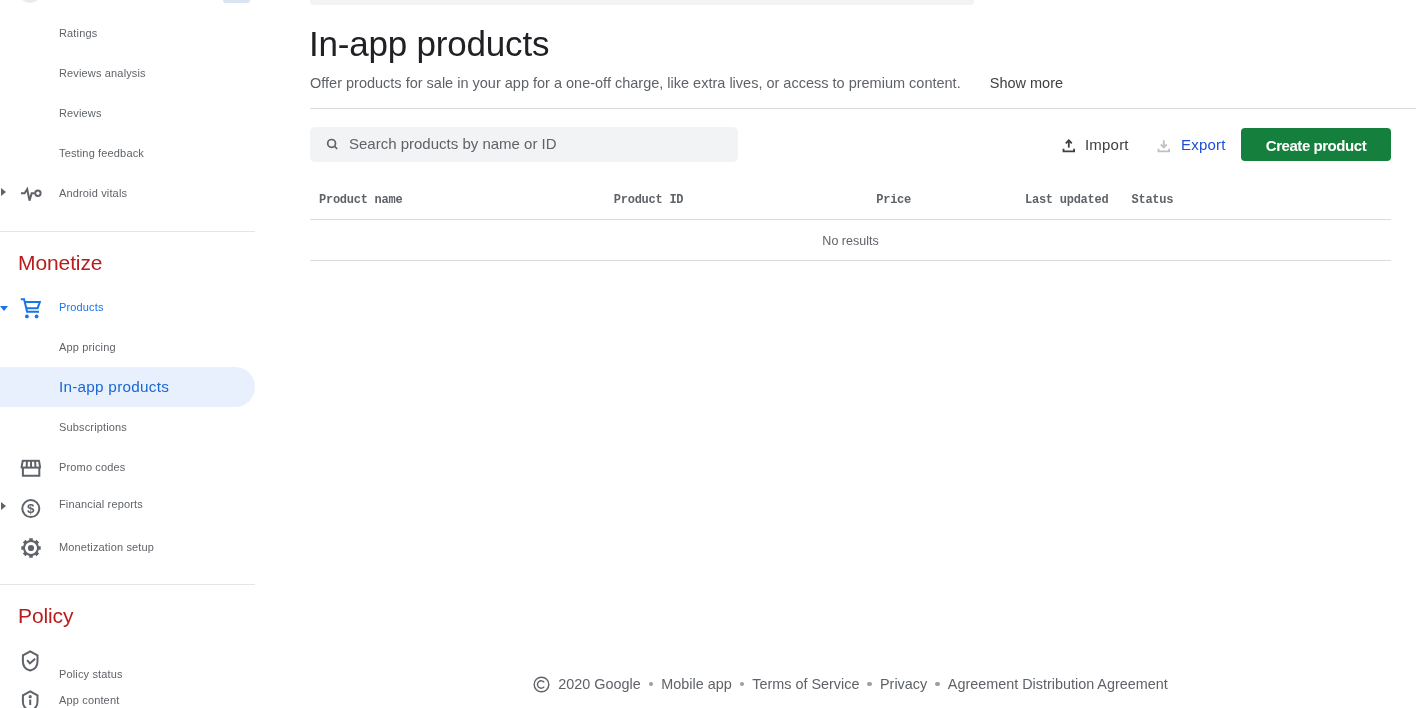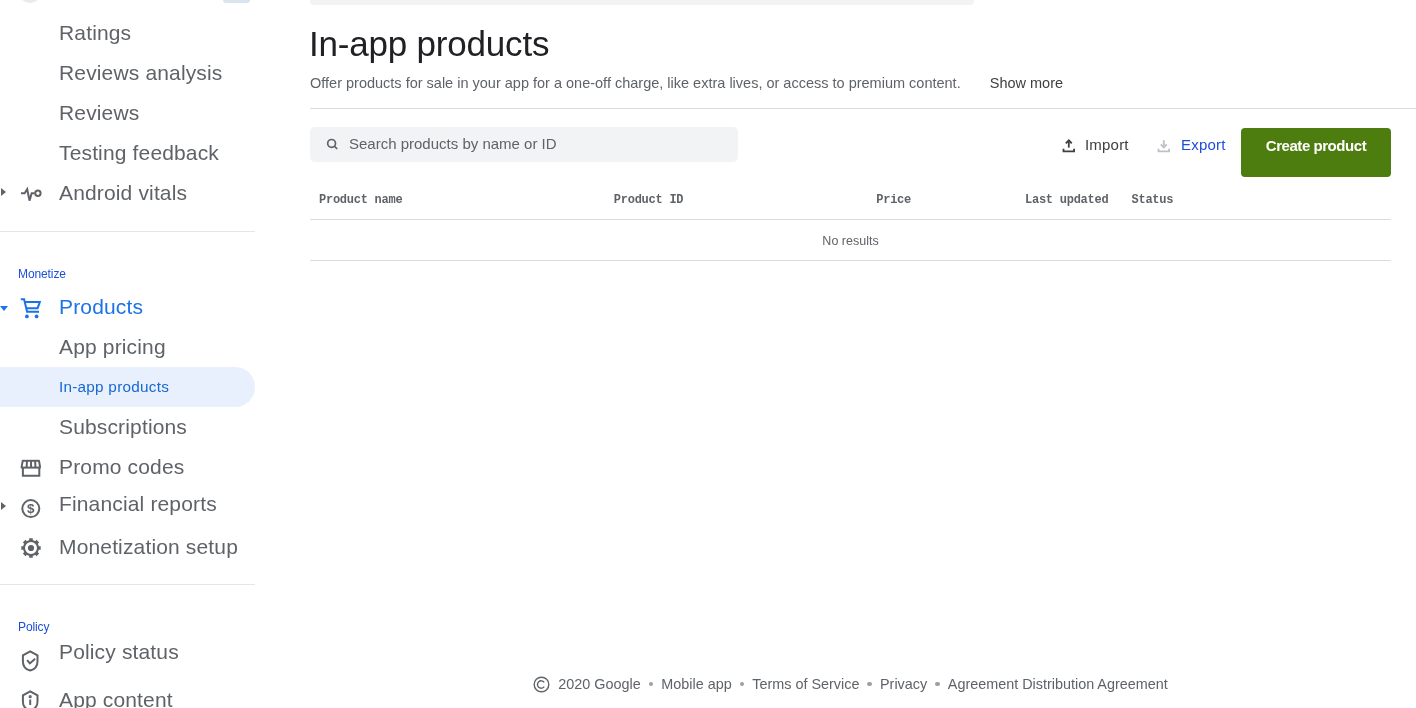--- a/index.html
+++ b/index.html
@@ -1,28 +1,28 @@
 <!DOCTYPE html>
 <html><head>
 <meta charset="utf-8">
 <style>
   * { margin:0; padding:0; box-sizing:border-box; }
   html,body { width:1416px; height:708px; background:#fff; overflow:hidden; }
   body { font-family:"Liberation Sans", sans-serif; position:relative; }
   .abs { position:absolute; }
   .nav-item { position:absolute; left:0; width:256px; height:40px; line-height:40px;
-    font-size:21px; color:#5f6368; letter-spacing:0.15px; }
+    font-size:11px; color:#5f6368; letter-spacing:0.15px; }
   .nav-item span.txt { position:absolute; left:59px; top:0; }
   .tri-r { position:absolute; width:0; height:0;
     border-top:4.9px solid transparent; border-bottom:4.9px solid transparent;
     border-left:5px solid #5f6368; }
   .tri-d { position:absolute; width:0; height:0;
     border-left:4.1px solid transparent; border-right:4.1px solid transparent;
     border-top:5.4px solid #1a73e8; }
-  .hdr { position:absolute; left:18px; font-size:12px; color:#1d4ed8; letter-spacing:-0.1px;margin-top:16px; }
+  .hdr { position:absolute; left:18px; font-size:21px; color:#b91c1c; letter-spacing:-0.1px; }
   .divider-side { position:absolute; left:0; width:255px; height:1px; background:#e3e5e8; }
   svg { position:absolute; display:block; }
   .th { position:absolute; font-size:12px; font-weight:700; color:#5f6368; letter-spacing:-0.25px; }
 </style>
 </head>
 <body>
 
 <div class="abs" style="left:19px; top:-19px; width:21.5px; height:21.5px; border-radius:50%; background:#e9ebee;"></div>
 <div class="abs" style="left:222.5px; top:-4px; width:27px; height:7px; border-radius:3px; background:#dbe5f1;"></div>
 <div class="abs" style="left:310px; top:0; width:663.5px; height:4.5px; border-radius:0 0 4px 4px; background:#f1f3f4;"></div>
@@ -99,21 +99,21 @@
   </div>
 <svg style="left:20px; top:537px;" width="22" height="22" viewBox="0 0 22 22" fill="none" stroke="#5f6368">
   <path d="M11.00,4.20 L11.00,1.30 M15.81,6.19 L17.86,4.14 M17.80,11.00 L20.70,11.00 M15.81,15.81 L17.86,17.86 M11.00,17.80 L11.00,20.70 M6.19,15.81 L4.14,17.86 M4.20,11.00 L1.30,11.00 M6.19,6.19 L4.14,4.14" stroke-width="3.6"></path>
   <circle cx="11" cy="11" r="7" stroke-width="2" fill="#fff"></circle>
   <circle cx="11" cy="11" r="3.1" fill="#5f6368" stroke="none"></circle>
 </svg>
 
 <div class="divider-side" style="top:584px;"></div>
 <div class="hdr" style="top:604px;">Policy</div>
 
-<div class="nav-item" style="top:632px;text-align:center;">
+<div class="nav-item" style="top:654px;text-align:center;">
     <span class="txt">Policy status</span>
   </div>
 <svg style="left:20px; top:650px;" width="21" height="22" viewBox="0 0 21 22" fill="none" stroke="#5f6368" stroke-width="2">
   <path d="M10.2,1.3 L2.9,5.4 V11.4 C2.9,16.2 5.9,19.4 10.2,20.5 C14.5,19.4 17.5,16.2 17.5,11.4 V5.4 Z"></path>
   <path d="M7.1,10.2 L9.9,13.4 L15.1,8.8"></path>
 </svg>
 
 <div class="nav-item" style="top:680px;">
     <span class="txt">App content</span>
   </div>
@@ -143,21 +143,21 @@
 </svg>
 <div class="abs" style="left:1085px; top:128px; height:34px; line-height:34px; font-size:15px; color:#3c4043; letter-spacing:0.2px;">Import</div>
 
 <svg style="left:1157px; top:138.5px;" width="14" height="14" viewBox="0 0 14 14" fill="none" stroke="#bdc1c6" stroke-width="1.8">
   <path d="M6.8,1.2 V8.3"></path>
   <path d="M3.8,5.4 L6.8,8.5 L9.8,5.4"></path>
   <path d="M1.5,9.8 V12.3 H12.1 V9.8"></path>
 </svg>
 <div class="abs" style="left:1181px; top:128px; height:34px; line-height:34px; font-size:15px; color:#1d4ed8; letter-spacing:0.2px;">Export</div>
 
-<div class="abs" style="left:1241px; top:127.5px; width:150px; height:49px; background:#4d7c0f; border-radius:4px; color:#fff; font-size:15px; font-weight:700; letter-spacing:-0.45px; text-align:center; line-height:35px;">Create product</div>
+<div class="abs" style="left:1241px; top:127.5px; width:150px; height:33px; background:#15803d; border-radius:4px; color:#fff; font-size:15px; font-weight:700; letter-spacing:-0.45px; text-align:center; line-height:35px;">Create product</div>
 
 <div class="abs" style="left:310px; top:193px; width:1081px; height:20px;font-family:Liberation Mono, monospace;">
   <span class="th" style="left:9px;">Product name</span>
   <span class="th" style="left:265.8px;padding-left:38px;">Product ID</span>
   <span class="th" style="right:480px;">Price</span>
   <span class="th" style="left:715px;">Last updated</span>
   <span class="th" style="left:821.5px;">Status</span>
 </div>
 <div class="abs" style="left:310px; top:219px; width:1081px; height:1px; background:#dadce0;"></div>
 <div class="abs" style="left:310px; top:219px; width:1081px; height:44px; line-height:44px; text-align:center; font-size:12.5px; color:#5f6368;">No results</div>

